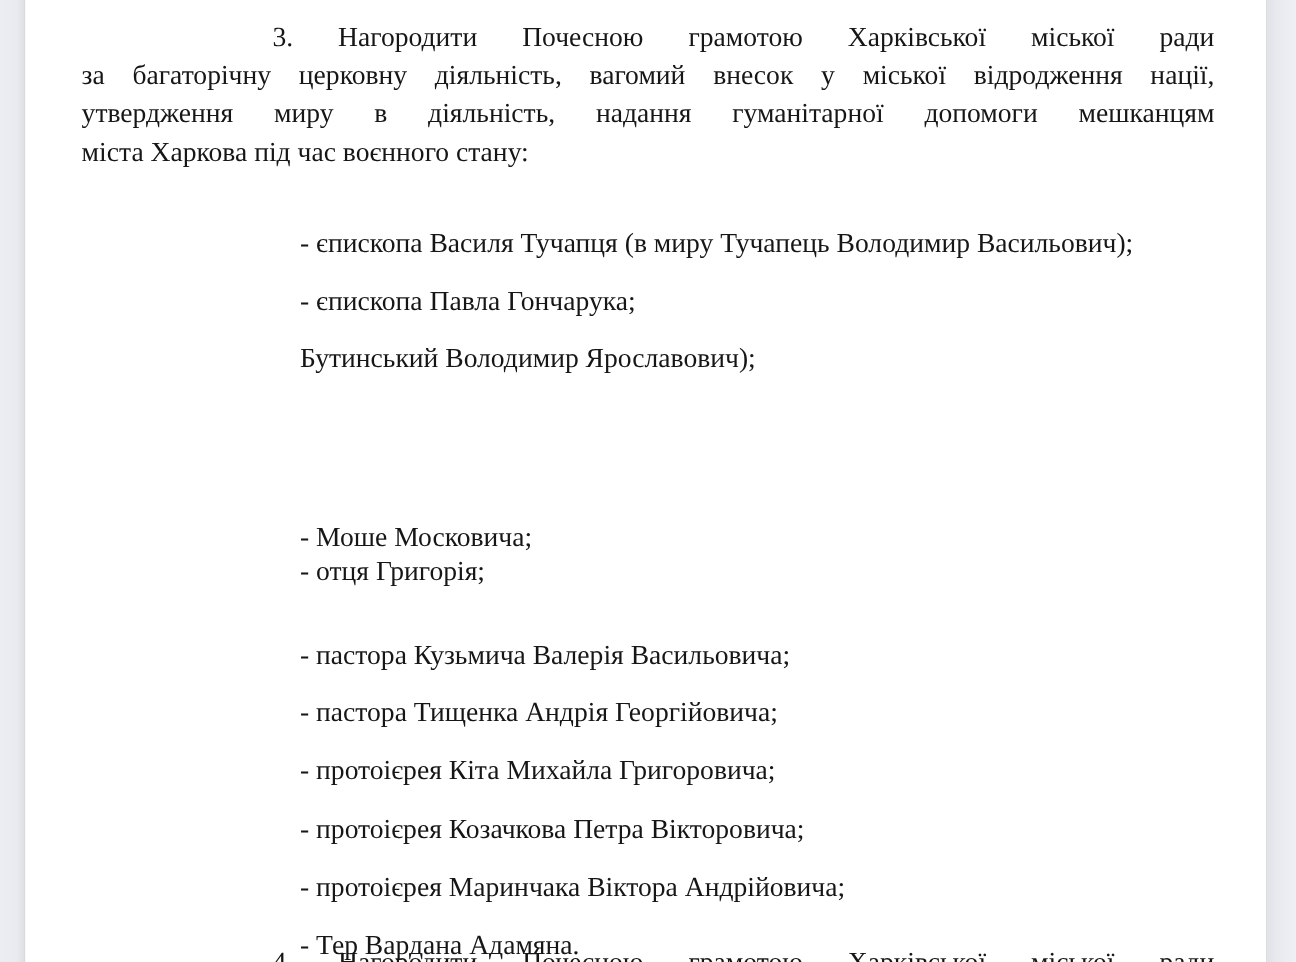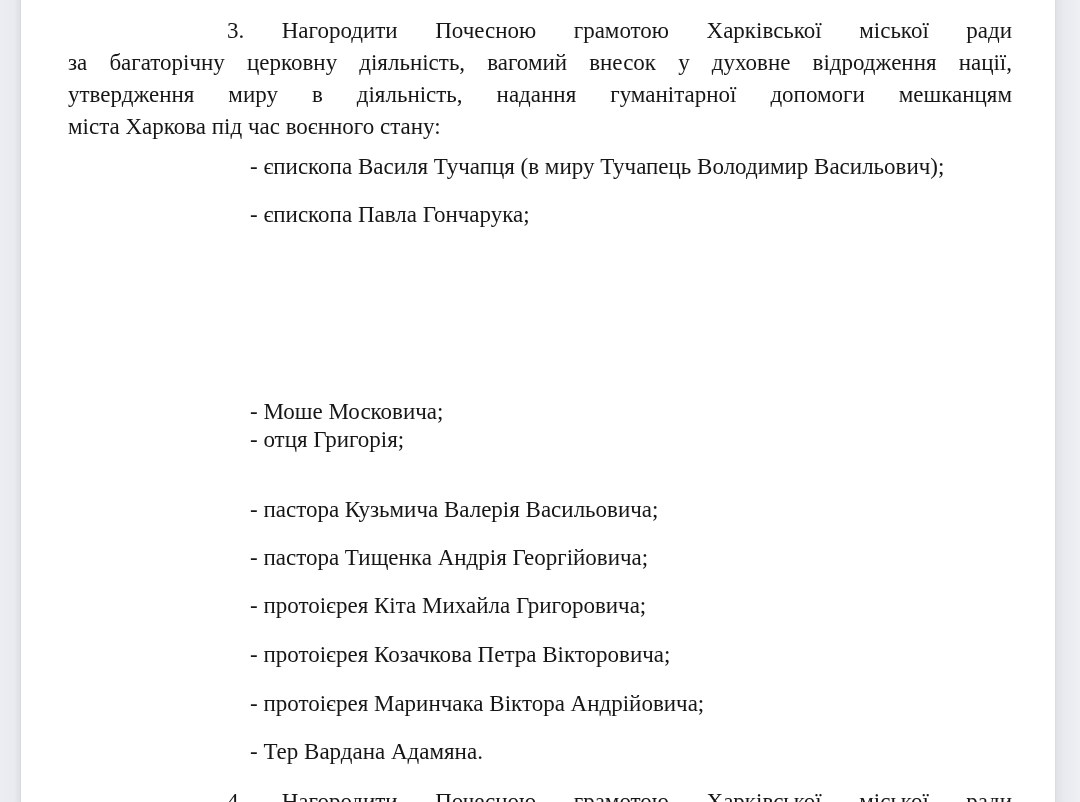--- a/index.html
+++ b/index.html
@@ -53,47 +53,48 @@
     text-align-last: justify;
   }
   .pline.indent { text-indent: 159px; }
   .item {
     position: absolute;
     left: 182px;           
     width: 762px;
     font-size: 23px;
     line-height: 32px;
   }
-  .iline { white-space: nowrap; }
+  .iline { white-space: nowrap; margin-top: 36px; }
 </style>
 </head>
 <body>
 
 <div class="canvas">
 
   <div class="gutter gutter-left"></div>
   <div class="gutter gutter-right"></div>
 
   <div class="page">
     <div class="textcol">
 
       <div class="pline just indent" style="top:15px">3.&nbsp;Нагородити Почесною грамотою Харківської міської ради</div>
-      <div class="pline just" style="top:47px">за багаторічну церковну діяльність, вагомий внесок у духовне відродження нації,</div>
+      <div class="pline just" style="top:47px">за багаторічну церковну діяльність, вагомий внесок у міської відродження нації,</div>
       <div class="pline just" style="top:79px">утвердження миру в діяльність, надання гуманітарної допомоги мешканцям</div>
       <div class="pline" style="top:111px">міста Харкова під час воєнного стану:</div>
 
       <div class="item" style="top:151px">
         <div class="iline">- єпископа Василя Тучапця (в миру Тучапець Володимир Васильович);</div>
       </div>
 
       <div class="item" style="top:199px">
         <div class="iline">- єпископа Павла Гончарука;</div>
       </div>
 
       <div class="item" style="top:247px">
+        <div class="iline">Бутинський Володимир Ярославович);</div>
       </div>
 
       <div class="item" style="top:326px">
       </div>
 
       <div class="item" style="top:396px">
         <div class="iline">- Моше Московича;</div>
       </div>
 
       <div class="item" style="top:424px">

